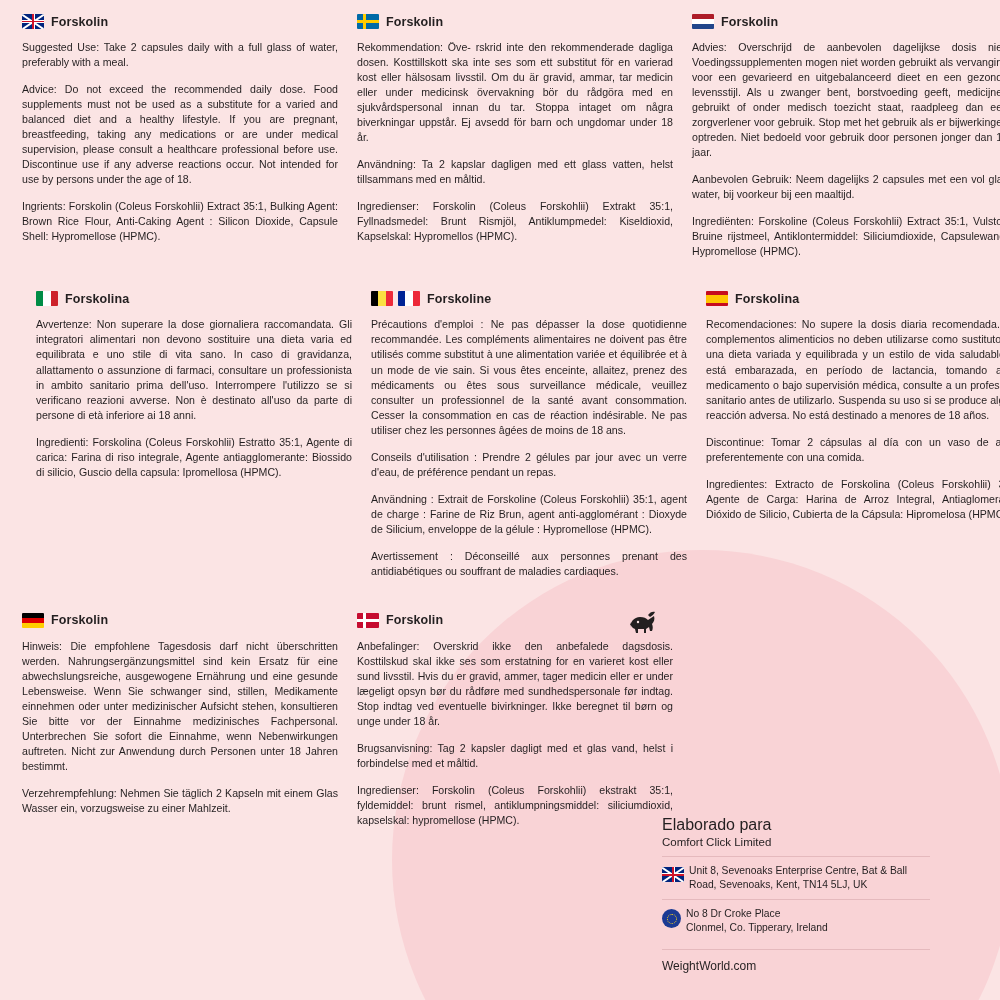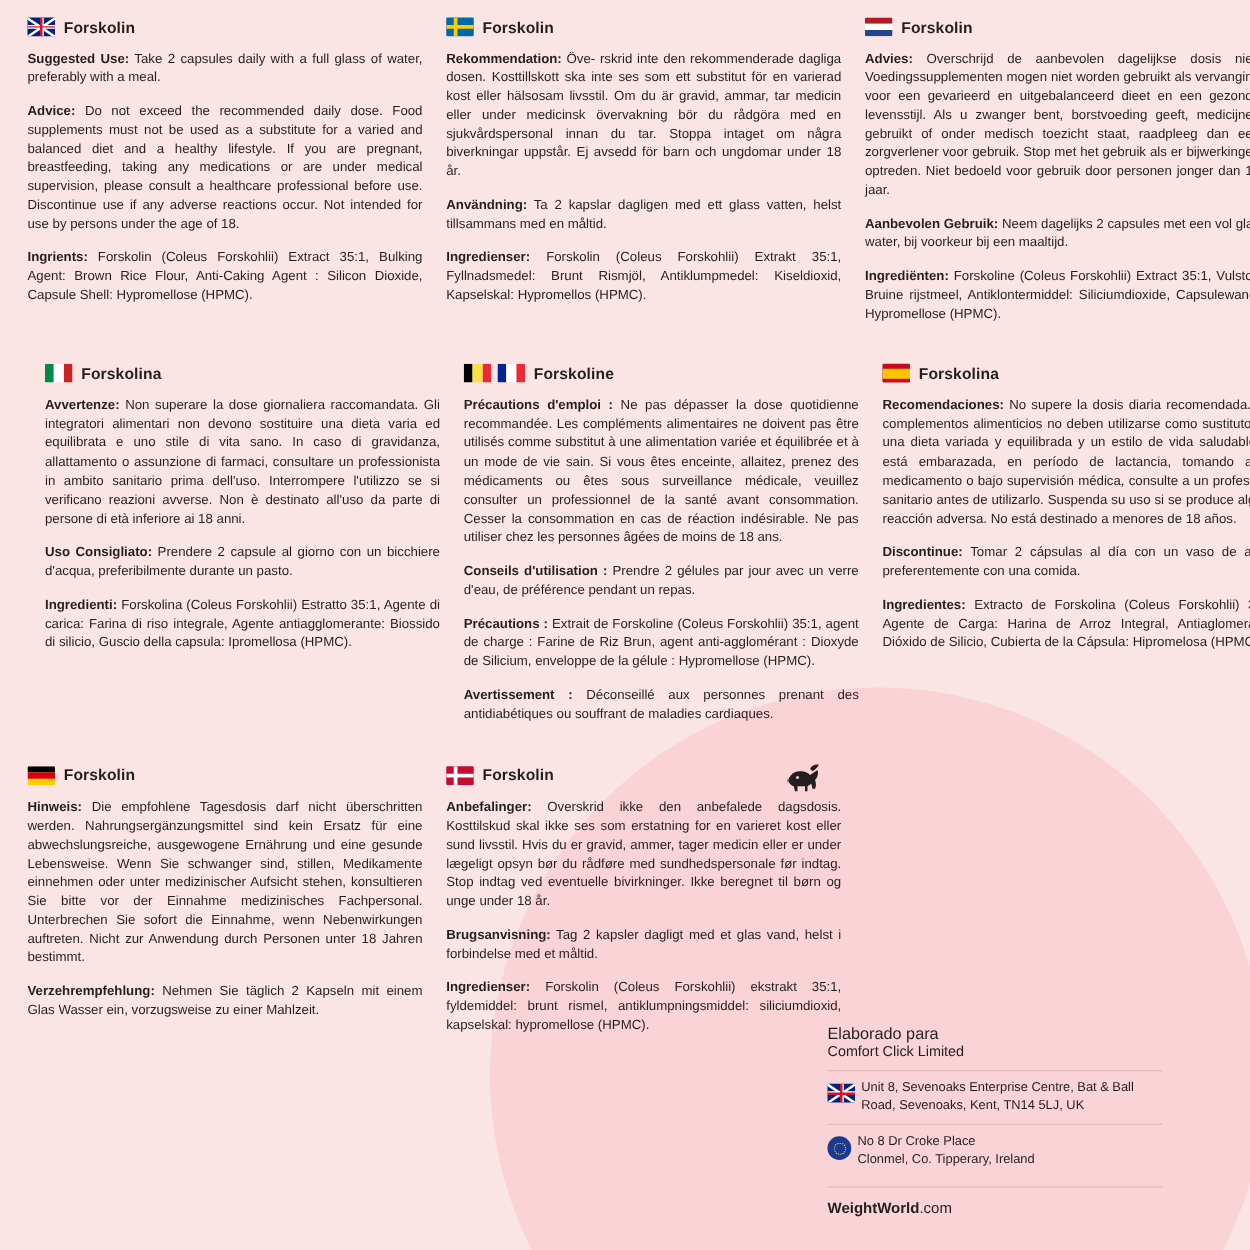--- a/index.html
+++ b/index.html
@@ -124,21 +124,21 @@
   .flag-dk .h { position:absolute; left:0; top:5.9px; width:22px; height:3.2px; background:#fff; }
 
   p.para {
     font-size: 10.6px;
     line-height: 1.42;
     margin: 0 0 12px 0;
     text-align: justify;
     hyphens: auto;
   }
   p.para:last-child { margin-bottom: 0; }
-  .lbl { font-weight: bold; }
+  .lbl { font-weight: normal; }
   .row2 { margin-top: 18px; padding-left: 36px; }
   .row3 { margin-top: 20px; }
 
   
   .mark {
     position: absolute;
     left: 620px;
     top: 598px;
     width: 44px;
     height: 44px;
@@ -148,37 +148,37 @@
   
   .manufacturer {
     position: absolute;
     right: 22px;
     bottom: 26px;
     width: 268px;
     z-index: 5;
     font-size: 10.5px;
     line-height: 1.34;
   }
-  .manu-line1 { font-size: 13px; }
+  .manu-line1 { font-size: 16px; }
   .manu-company { font-weight: normal; font-size: 11.5px; margin-bottom: 6px; }
   .addr {
     display: flex;
     gap: 5px;
     align-items: flex-start;
     padding: 7px 0;
     border-top: 1px solid #e5b9bd;
   }
   .addr-text { font-size: 10.3px; line-height: 1.35; }
   .ww {
     margin-top: 7px;
     font-size: 12px;
     border-top: 1px solid #e5b9bd;
     padding-top: 8px;
   }
-  .ww b { font-weight: bold; text-align: center; }
+  .ww b { font-weight: normal; text-align: center; }
   .eu-circle {
     width: 19px;
     height: 19px;
     border-radius: 50%;
     background: #1b3a93;
     flex: none;
     position: relative;
     margin-top: 2px;
   }
   .eu-circle:after {
@@ -253,39 +253,38 @@
     <div class="panel">
       <div class="panel-head">
         <span class="flags">
           <span class="flag flag-it">
               <span class="b"></span>
             </span>
         </span>
         <span class="panel-title">Forskolina</span>
       </div>
       <p class="para"><span class="lbl">Avvertenze:</span><span> Non superare la dose giornaliera raccomandata. Gli integratori alimentari non devono sostituire una dieta varia ed equilibrata e uno stile di vita sano. In caso di gravidanza, allattamento o assunzione di farmaci, consultare un professionista in ambito sanitario prima dell'uso. Interrompere l'utilizzo se si verificano reazioni avverse. Non è destinato all'uso da parte di persone di età inferiore ai 18 anni.</span></p>
-      <p class="para"><span class="lbl">Uso Consigliato:</span><span> Prendere 2 capsule al giorno con un bicchiere d'acqua, preferibilmente durante un pasto.</span></p>
       <p class="para"><span class="lbl">Ingredienti:</span><span> Forskolina (Coleus Forskohlii) Estratto 35:1, Agente di carica: Farina di riso integrale, Agente antiagglomerante: Biossido di silicio, Guscio della capsula: Ipromellosa (HPMC).</span></p>
     </div>
 
     <div class="panel">
       <div class="panel-head">
         <span class="flags">
           <span class="flag flag-be">
               <span class="b"></span>
             </span>
           <span class="flag flag-fr">
               <span class="b"></span>
             </span>
         </span>
         <span class="panel-title">Forskoline</span>
       </div>
       <p class="para"><span class="lbl">Précautions d'emploi :</span><span> Ne pas dépasser la dose quotidienne recommandée. Les compléments alimentaires ne doivent pas être utilisés comme substitut à une alimentation variée et équilibrée et à un mode de vie sain. Si vous êtes enceinte, allaitez, prenez des médicaments ou êtes sous surveillance médicale, veuillez consulter un professionnel de la santé avant consommation. Cesser la consommation en cas de réaction indésirable. Ne pas utiliser chez les personnes âgées de moins de 18 ans.</span></p>
       <p class="para"><span class="lbl">Conseils d'utilisation :</span><span> Prendre 2 gélules par jour avec un verre d'eau, de préférence pendant un repas.</span></p>
-      <p class="para"><span class="lbl">Précautions :</span><span> Extrait de Forskoline (Coleus Forskohlii) 35:1, agent de charge : Farine de Riz Brun, agent anti-agglomérant : Dioxyde de Silicium, enveloppe de la gélule : Hypromellose (HPMC).</span></p>
+      <p class="para"><span class="lbl">Användning :</span><span> Extrait de Forskoline (Coleus Forskohlii) 35:1, agent de charge : Farine de Riz Brun, agent anti-agglomérant : Dioxyde de Silicium, enveloppe de la gélule : Hypromellose (HPMC).</span></p>
       <p class="para"><span class="lbl">Avertissement :</span><span> Déconseillé aux personnes prenant des antidiabétiques ou   souffrant de maladies cardiaques.</span></p>
     </div>
 
     <div class="panel">
       <div class="panel-head">
         <span class="flags">
           <span class="flag flag-es">
               <span class="m"></span>
             </span>
         </span>

